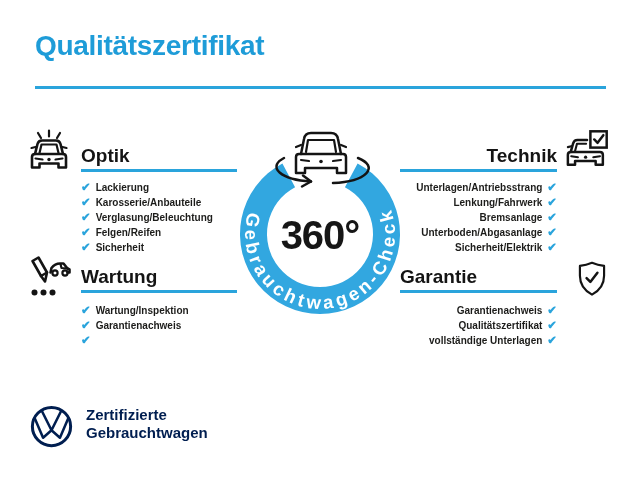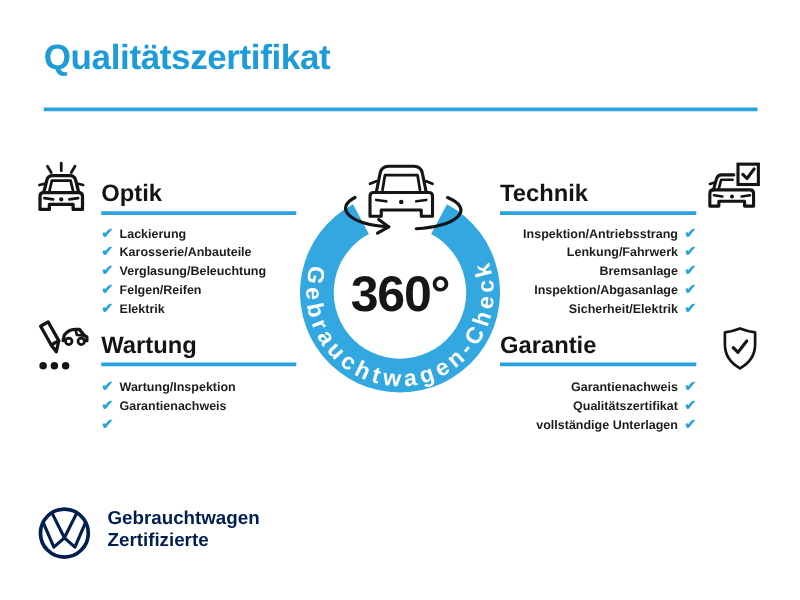--- a/index.html
+++ b/index.html
@@ -35,21 +35,21 @@
   .footer-text{
     position:absolute;left:86px;top:406px;
     font-size:15px;line-height:17.5px;font-weight:800;color:#001E50;
   }
   .vw-logo{position:absolute;left:29px;top:404px;}
   .vw-stroke{fill:none;stroke:#001E50;stroke-linecap:round;stroke-linejoin:round;}
 
   
   .h-optik{left:81px;top:145px;}    .r-optik{left:81px;top:169px;width:156px;}   .l-optik{left:81px;top:180px;}
   .h-wartung{left:81px;top:266px;}  .r-wartung{left:81px;top:290px;width:156px;} .l-wartung{left:81px;top:303px;}
-  .h-technik{left:400px;top:145px;width:157px;text-align:left;}
+  .h-technik{left:400px;top:145px;width:157px;text-align:right;}
   .r-technik{left:400px;top:169px;width:157px;}
   .l-technik{left:330px;top:180px;width:227px;}
   .h-garantie{left:400px;top:266px;width:157px;text-align:left;}
   .r-garantie{left:400px;top:290px;width:157px;}
   .l-garantie{left:330px;top:303px;width:227px;}
 </style>
 </head>
 <body>
 
 <div class="page">
@@ -80,52 +80,52 @@
       <li>
         <span class="check">✔</span>
         <span class="item-label">Verglasung/Beleuchtung</span>
       </li>
       <li>
         <span class="check">✔</span>
         <span class="item-label">Felgen/Reifen</span>
       </li>
       <li>
         <span class="check">✔</span>
-        <span class="item-label">Elektrik</span>
+        <span class="item-label">Sicherheit</span>
       </li>
     </ul>
 
   <svg class="icon-svg" style="left:565px;top:127px" width="46" height="46" viewBox="0 0 48 48">
     <path class="ln" d="M6 26 L8.5 17 Q9.5 13.5 13 13.5 L23 13.5"></path>
     <path class="ln-thin" d="M10.5 25 L12.5 17.5 L22 17.5"></path>
     <path class="ln-thin" d="M6.5 20 L3 21"></path>
     <path class="ln" d="M3 39.5 L3 29 Q3 26 6 26 L36.5 26 Q39.5 26 39.5 29 L39.5 39.5 L32 39.5 L32 35.5 L10.5 35.5 L10.5 39.5 Z"></path>
     <path class="ln-thin" d="M6.5 30.5 L13.5 31.5 M36.5 30.5 L29.5 31.5"></path>
     <circle class="fillblk" cx="21.5" cy="31.5" r="1.7"></circle>
     <rect x="26.5" y="4.5" width="17" height="17" fill="#ffffff" stroke="#141414" stroke-width="2.6"></rect>
     <path class="ln" d="M30.5 13 L34 16.5 L40 8.5"></path>
   </svg>
   <div class="heading h-technik">Technik</div>
   <div class="rule r-technik"></div>
   <ul class="checklist right l-technik">
       <li>
         <span class="check">✔</span>
-        <span class="item-label">Inspektion/Antriebsstrang</span>
+        <span class="item-label">Unterlagen/Antriebsstrang</span>
       </li>
       <li>
         <span class="check">✔</span>
         <span class="item-label">Lenkung/Fahrwerk</span>
       </li>
       <li>
         <span class="check">✔</span>
         <span class="item-label">Bremsanlage</span>
       </li>
       <li>
         <span class="check">✔</span>
-        <span class="item-label">Inspektion/Abgasanlage</span>
+        <span class="item-label">Unterboden/Abgasanlage</span>
       </li>
       <li>
         <span class="check">✔</span>
         <span class="item-label">Sicherheit/Elektrik</span>
       </li>
     </ul>
 
   <svg class="icon-svg" style="left:24px;top:252px" width="48" height="48" viewBox="0 0 48 48">
     <path class="ln" d="M8.5 9 L14.5 5.5 L23 20.5 L17 24 Z"></path>
     <path class="ln" d="M17 24 L21 29.5 L23 20.5"></path>
@@ -199,17 +199,17 @@
       <path class="ln-thin" style="stroke-width:2.5" d="M358 155 A 41 15 0 0 1 333 180"></path>
     </g>
   </svg>
 
   <svg class="vw-logo" width="45" height="45" viewBox="0 0 48 48">
     <circle class="vw-stroke" cx="24" cy="24" r="20.4" stroke-width="3.2"></circle>
     <path class="vw-stroke" stroke-width="2.7" d="M14 8 L24 28 L34 8"></path>
     <path class="vw-stroke" stroke-width="2.7" d="M6 15 L15 36 L24 28 L33 36 L42 15"></path>
   </svg>
   <div class="footer-text">
+    <div>Zertifizierte</div>
     <div>Gebrauchtwagen</div>
-    <div>Zertifizierte</div>
   </div>
 
 </div>
 
 </body></html>

